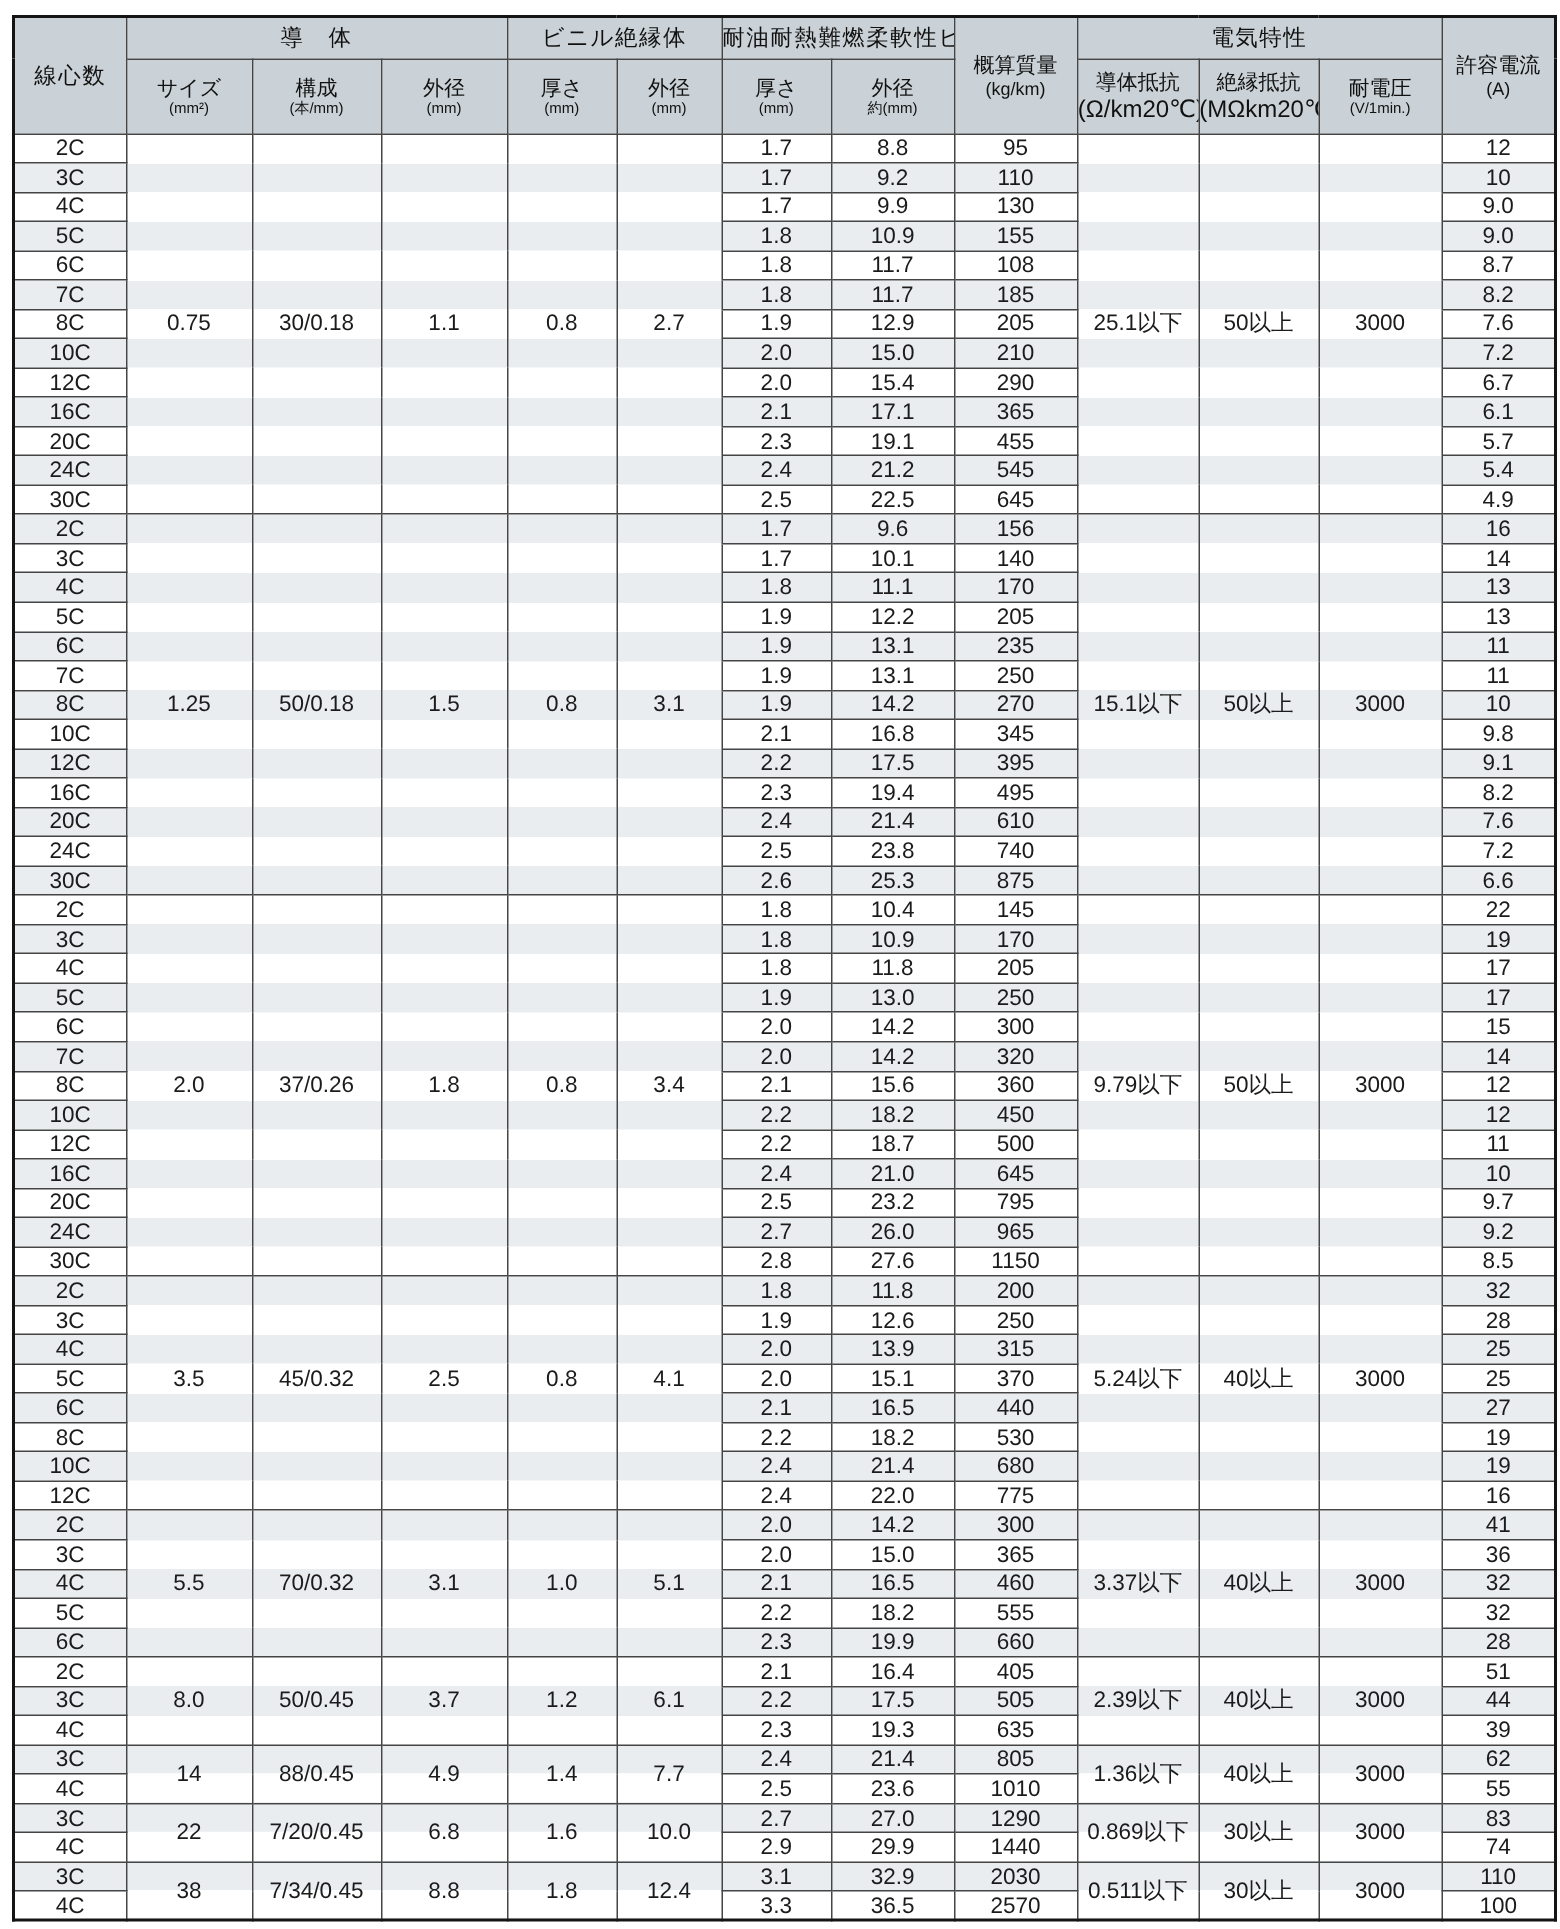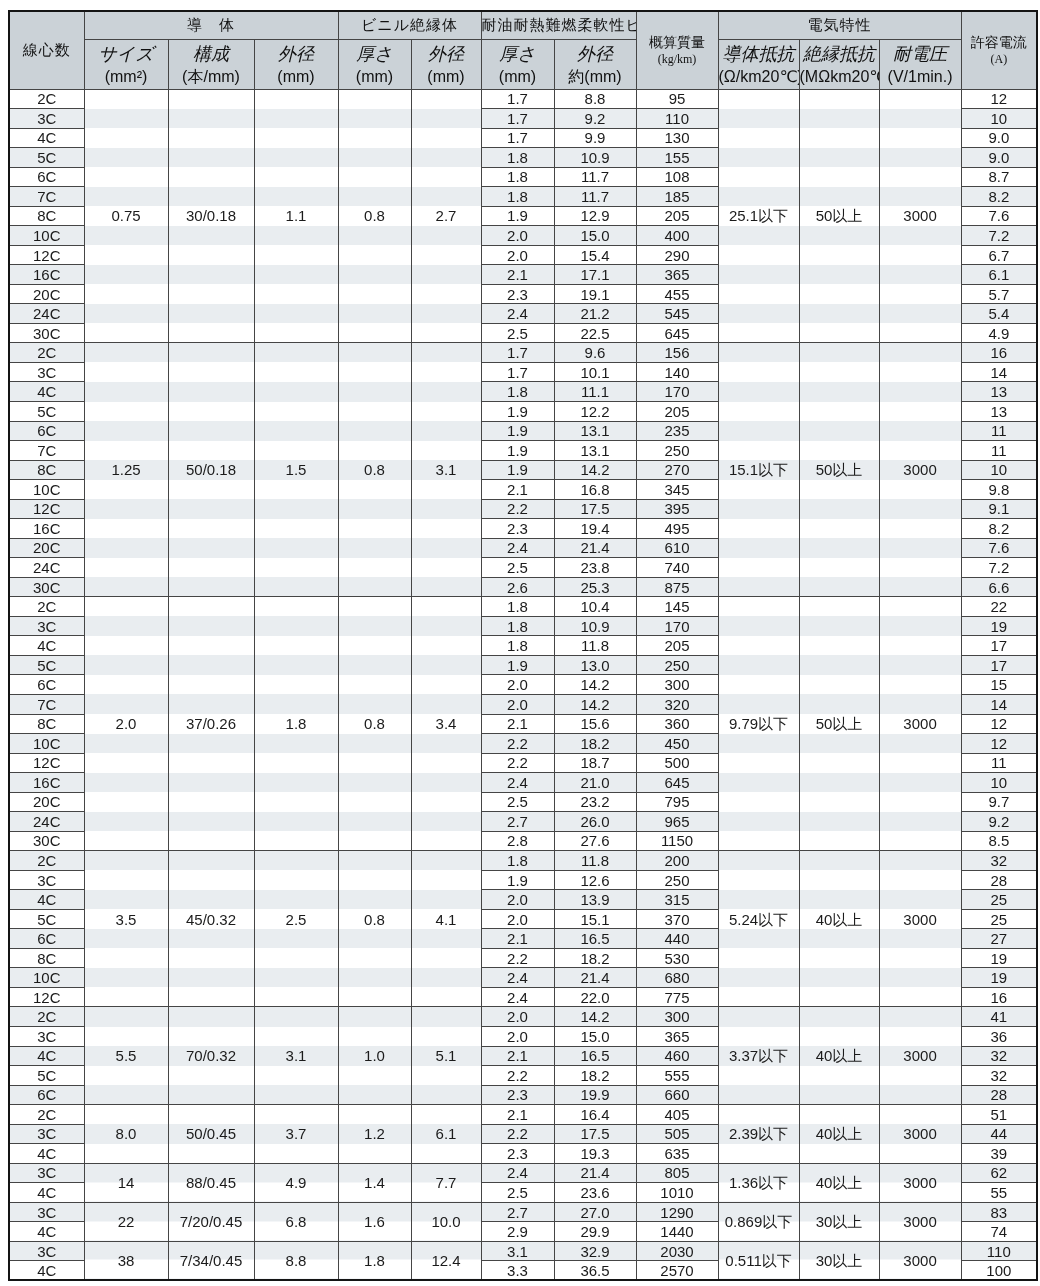--- a/index.html
+++ b/index.html
@@ -15,28 +15,28 @@
     font-family:"Liberation Sans","DejaVu Sans",sans-serif;color:var(--txt);
   }
   table{
     position:absolute;left:8px;top:10px;width:1028px;
     border-collapse:collapse;table-layout:fixed;
     border:2px solid var(--outer);
   }
   th,td{padding:0;margin:0;text-align:center;vertical-align:middle;overflow:hidden;white-space:nowrap;}
   thead th{background:var(--hbg);border:1px solid var(--bd);font-weight:400;color:#111;}
   tr.band1{height:28px;}
-  tr.band1 th{font-size:15px;letter-spacing:1px;font-family:Liberation Serif, serif;}
+  tr.band1 th{font-size:15px;letter-spacing:1px;}
   tr.band2{height:50px;}
   th.hsmall{font-size:10px;letter-spacing:0;}
   th.h2line span{display:block;letter-spacing:0;}
   th.h2line .t{font-size:14px;line-height:1.3;}
   th.h2line .unit{font-size:12px;line-height:1.2;}
-  th.sub .lbl{display:block;font-size:18px;line-height:1.35;letter-spacing:0;font-style:italic;}
-  th.sub .unit{display:block;font-size:16px;line-height:1.2;letter-spacing:0;}
+  th.sub .lbl{display:block;font-size:14px;line-height:1.35;letter-spacing:0;}
+  th.sub .unit{display:block;font-size:10px;line-height:1.2;letter-spacing:0;}
   th.sub.tight .unit{font-size:16px;}
   tbody tr{height:19.54px;}
   tbody tr.even{background:var(--stripe);}
   tbody td{
     font-size:15px;line-height:1;
     border-left:1px solid var(--bd);border-right:1px solid var(--bd);
   }
   td.plain{border-bottom:1px solid var(--bd);}
   td.gbot{border-bottom:1px solid var(--bd);}
   td.span2{
@@ -230,21 +230,21 @@
       </tr>
       <tr class="even">
         <td class="plain">10C</td>
         <td class="mcell"></td>
         <td class="mcell"></td>
         <td class="mcell"></td>
         <td class="mcell"></td>
         <td class="mcell"></td>
         <td class="plain">2.0</td>
         <td class="plain">15.0</td>
-        <td class="plain">400</td>
+        <td class="plain">210</td>
         <td class="mcell"></td>
         <td class="mcell"></td>
         <td class="mcell"></td>
         <td class="plain">7.2</td>
       </tr>
       <tr class="odd">
         <td class="plain">12C</td>
         <td class="mcell"></td>
         <td class="mcell"></td>
         <td class="mcell"></td>

